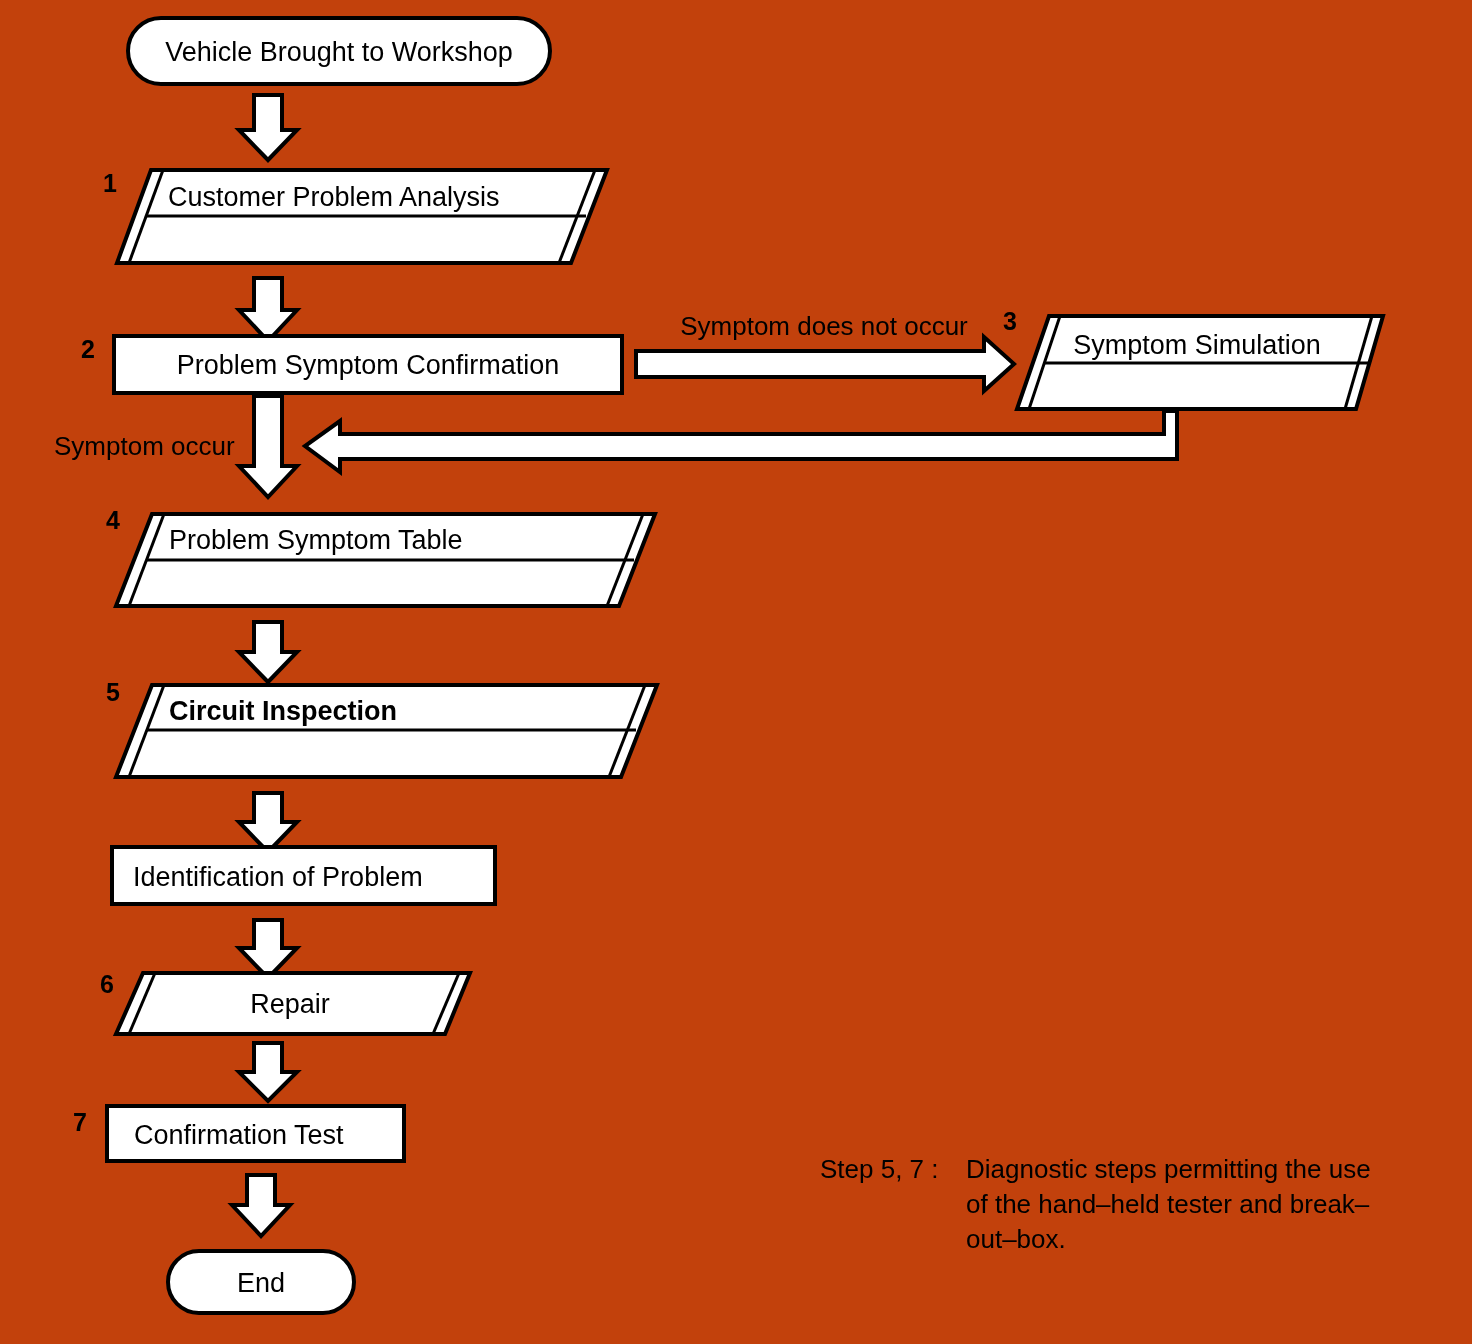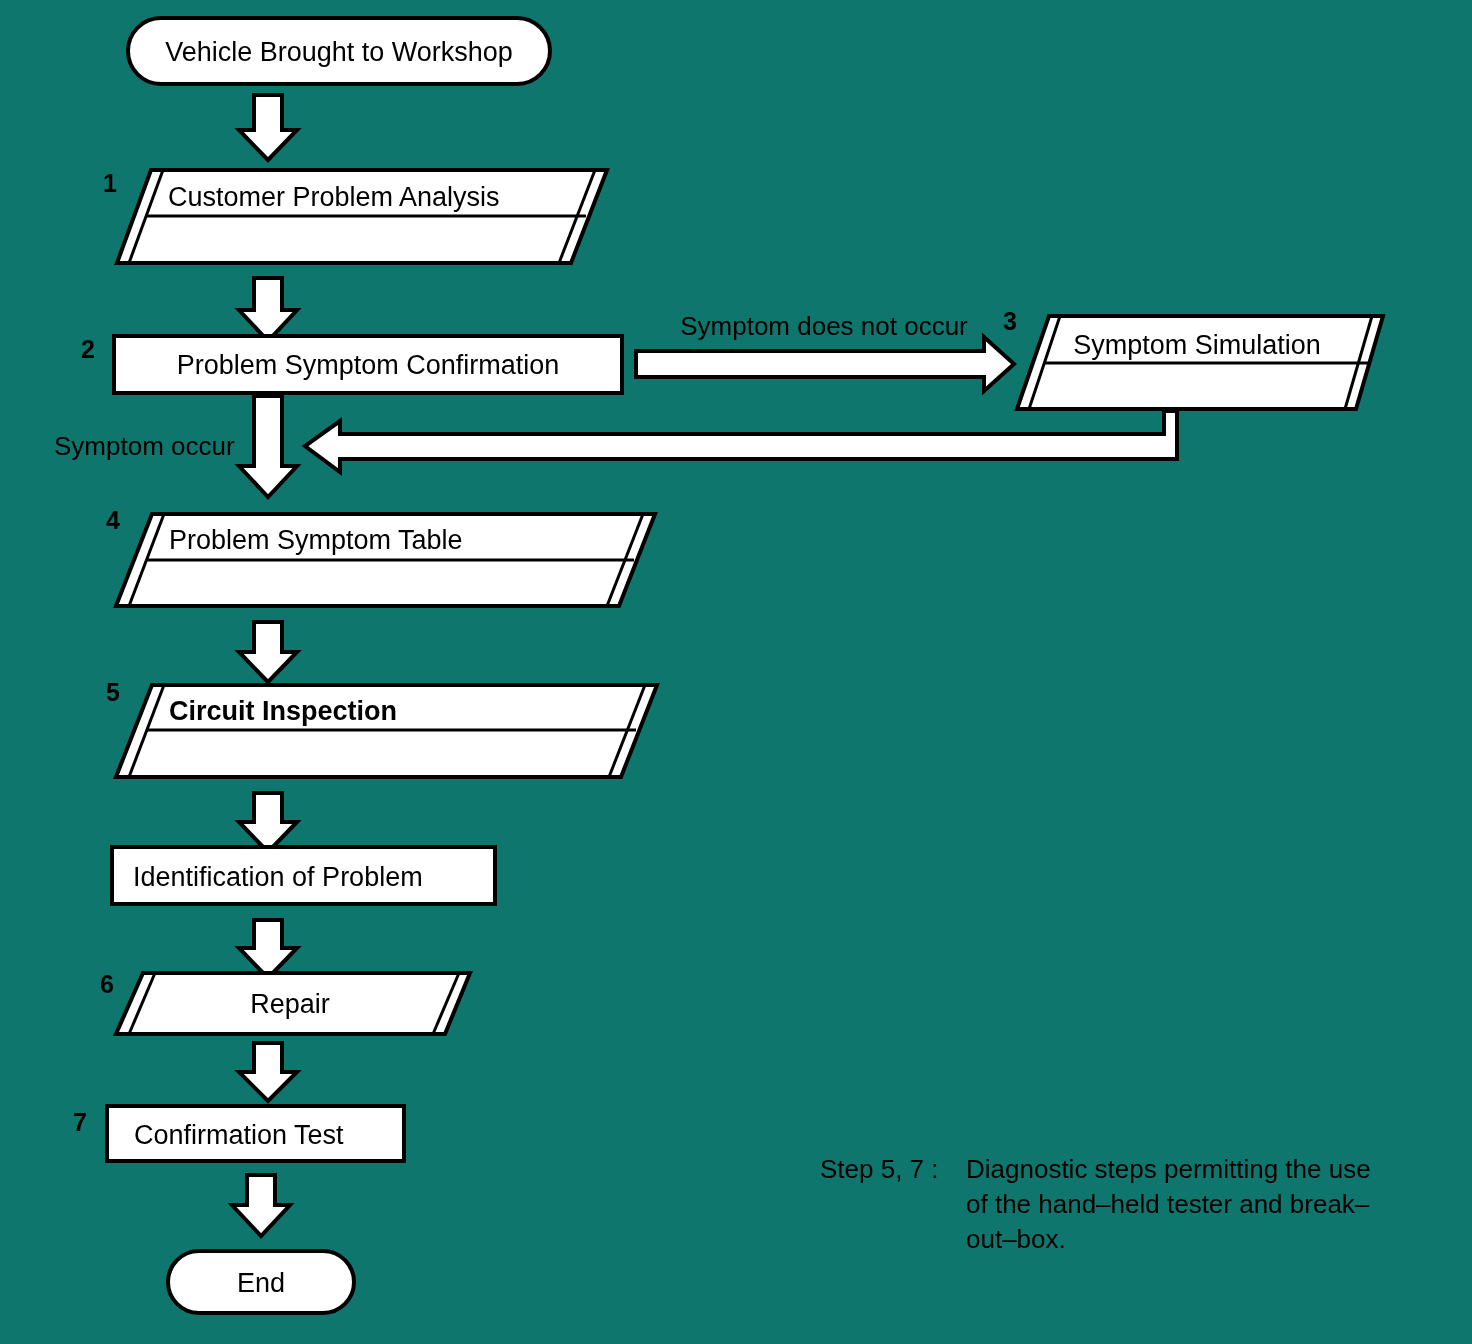--- a/index.html
+++ b/index.html
@@ -4,21 +4,21 @@
 <style>
   html, body {
     margin: 0;
     padding: 0;
     background: #ffffff;
   }
   #page {
     position: relative;
     width: 1472px;
     height: 1344px;
-    background: #0f766e;
+    background: #c2410c;
     overflow: hidden;
     font-family: "Liberation Sans", sans-serif;
   }
   #flow-svg {
     position: absolute;
     top: 0;
     left: 0;
     width: 1472px;
     height: 1344px;
   }

